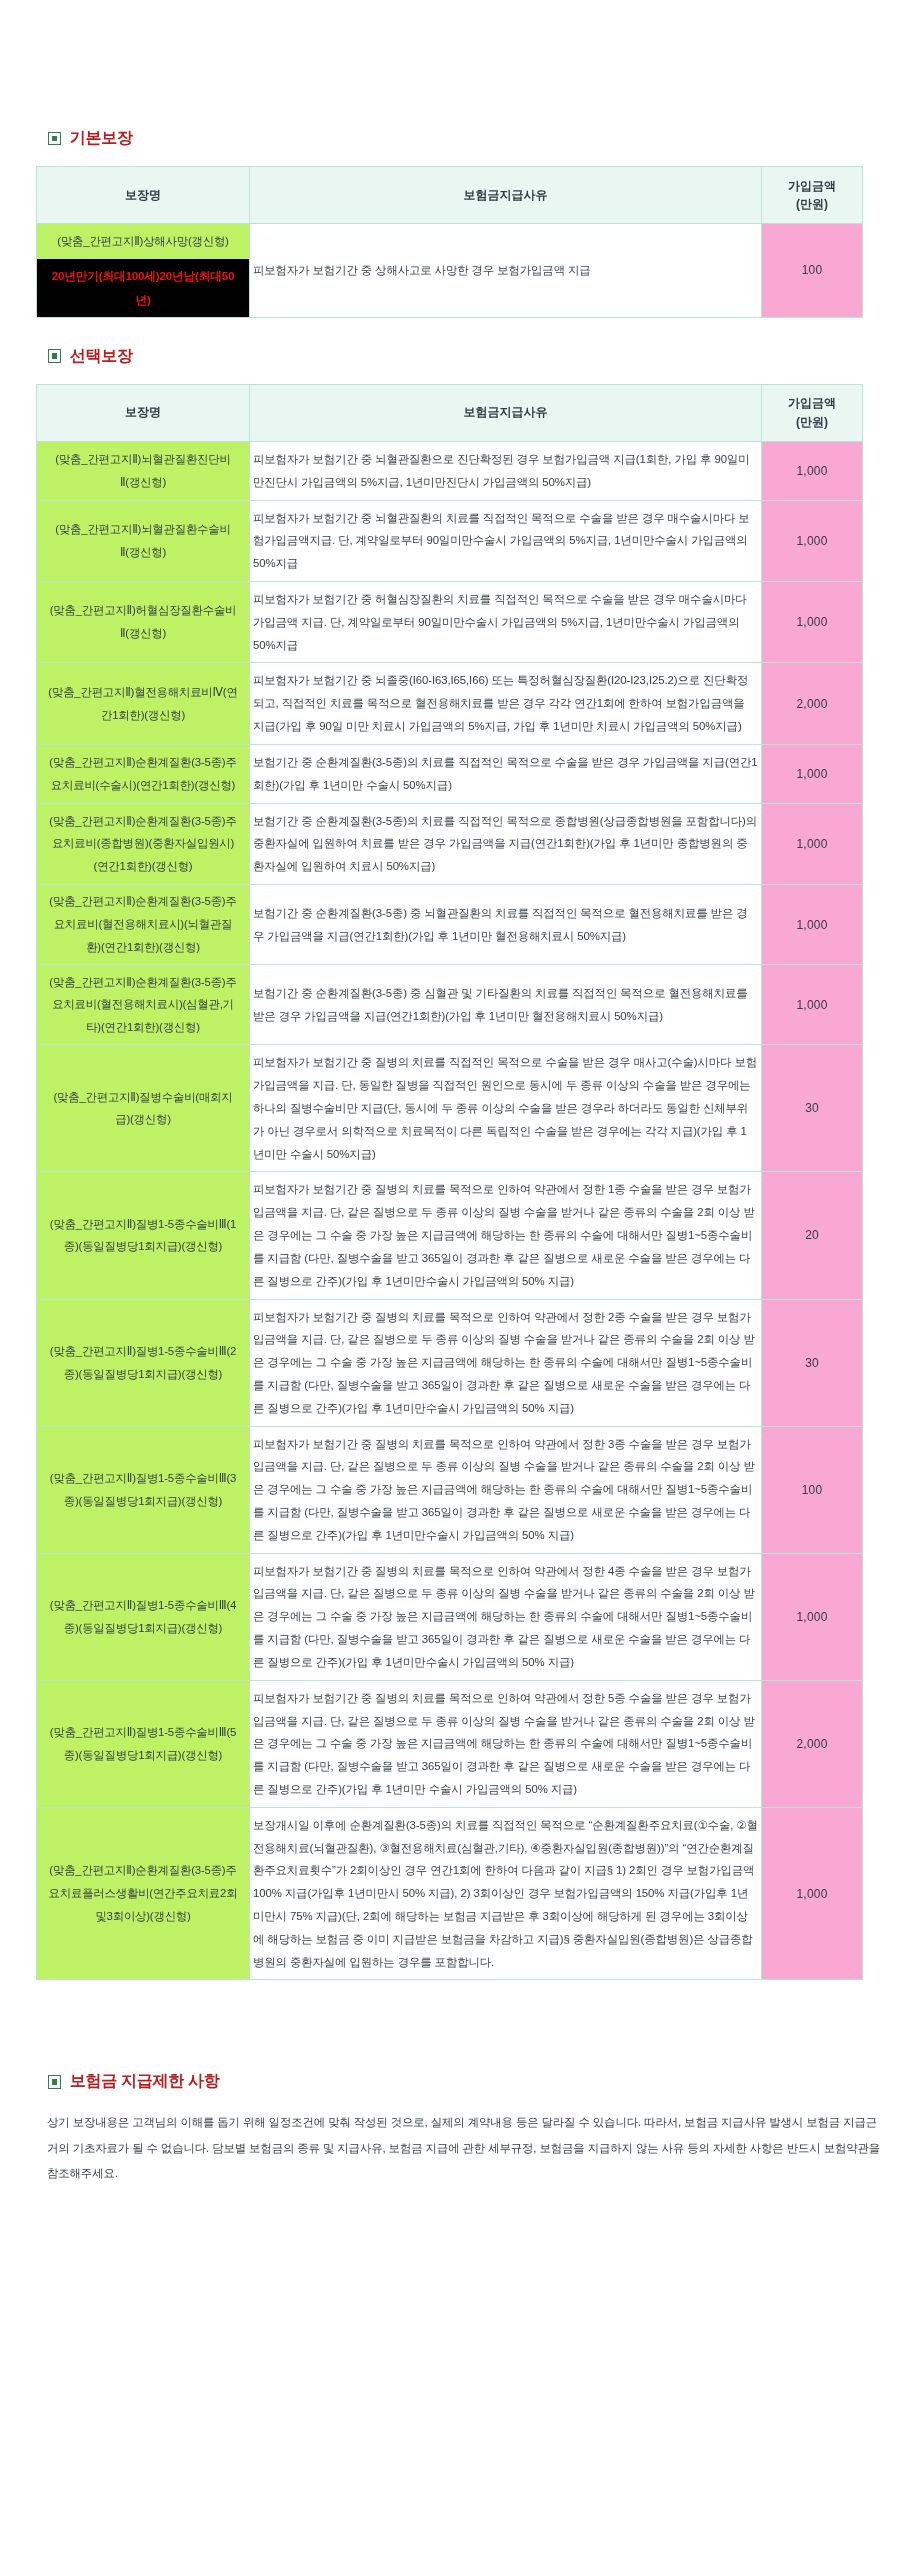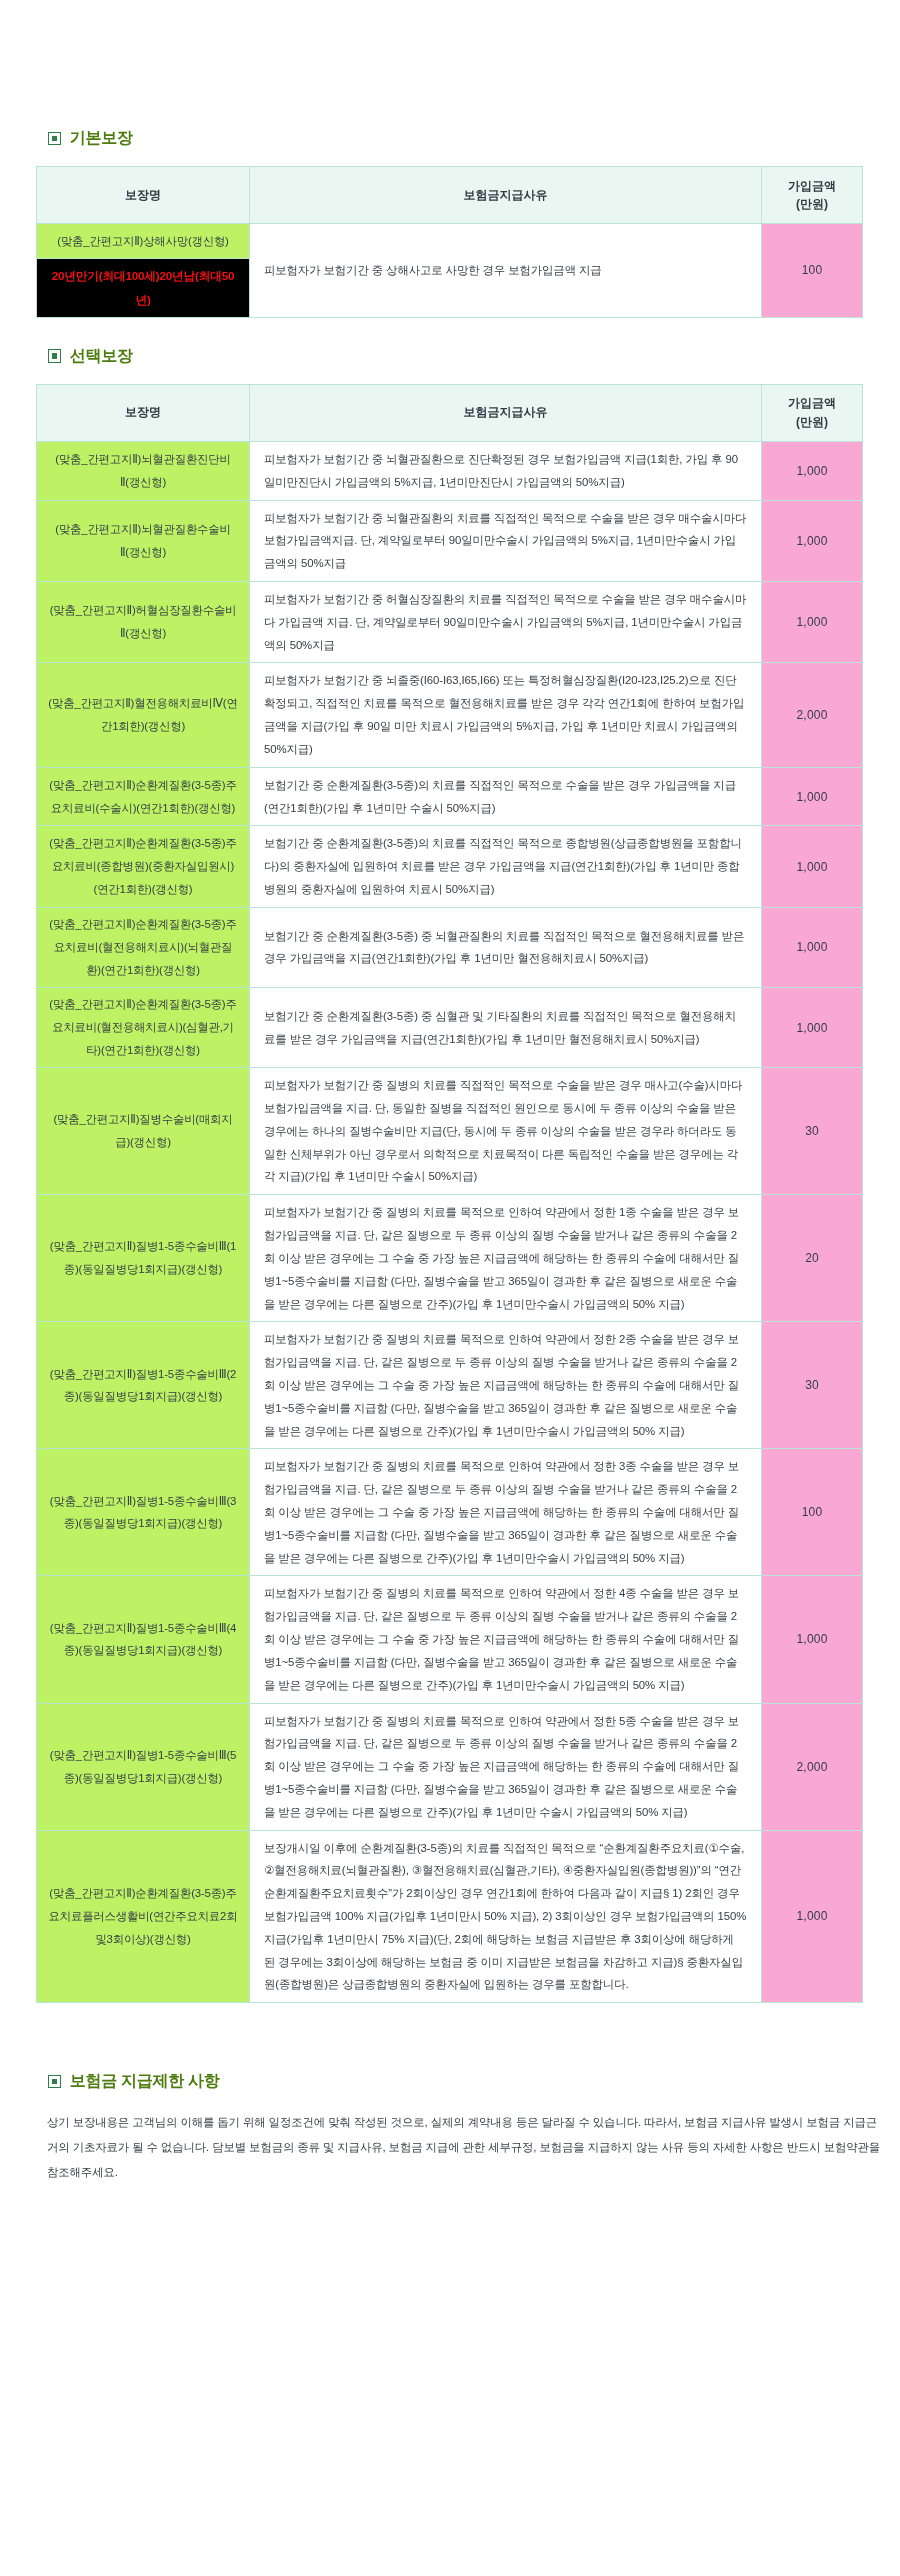--- a/index.html
+++ b/index.html
@@ -23,26 +23,26 @@
     letter-spacing: -0.3px;
     color: #2e3a42;
   }
   .section-heading {
     display: flex;
     align-items: center;
     gap: 8.4px;
     margin-left: 48px;
     font-size: 16px;
     font-weight: 700;
-    color: #4d7c0f;
+    color: #b91c1c;
     letter-spacing: -0.3px;
   }
   .section-heading.first { margin-top: 85px; }
   .section-heading.second { margin-top: 28px; }
-  .section-heading.third { margin-top: 68px; }
+  .section-heading.third { margin-top: 91px; }
   .bullet {
     width: 11.4px;
     height: 11.4px;
     border: 1.8px solid #2e7d4b;
     display: inline-flex;
     align-items: center;
     justify-content: center;
     flex: 0 0 auto;
   }
   .bullet i {
@@ -90,21 +90,21 @@
     font-weight: 700;
     color: #ee1214;
     line-height: 2.0;
     padding: 5.4px 8.4px;
     letter-spacing: -0.2px;
   }
   td.cell-reason {
     background: #ffffff;
     font-size: 11.4px;
     line-height: 2.0;
-    padding: 6px 14px;
+    padding: 6px 3px;
     text-align: left;
     letter-spacing: -0.1px;
   }
   td.cell-amount {
     background: #f9a8d4;
     text-align: center;
     font-size: 12px;
     letter-spacing: 0.2px;
   }
   .restriction-body {

